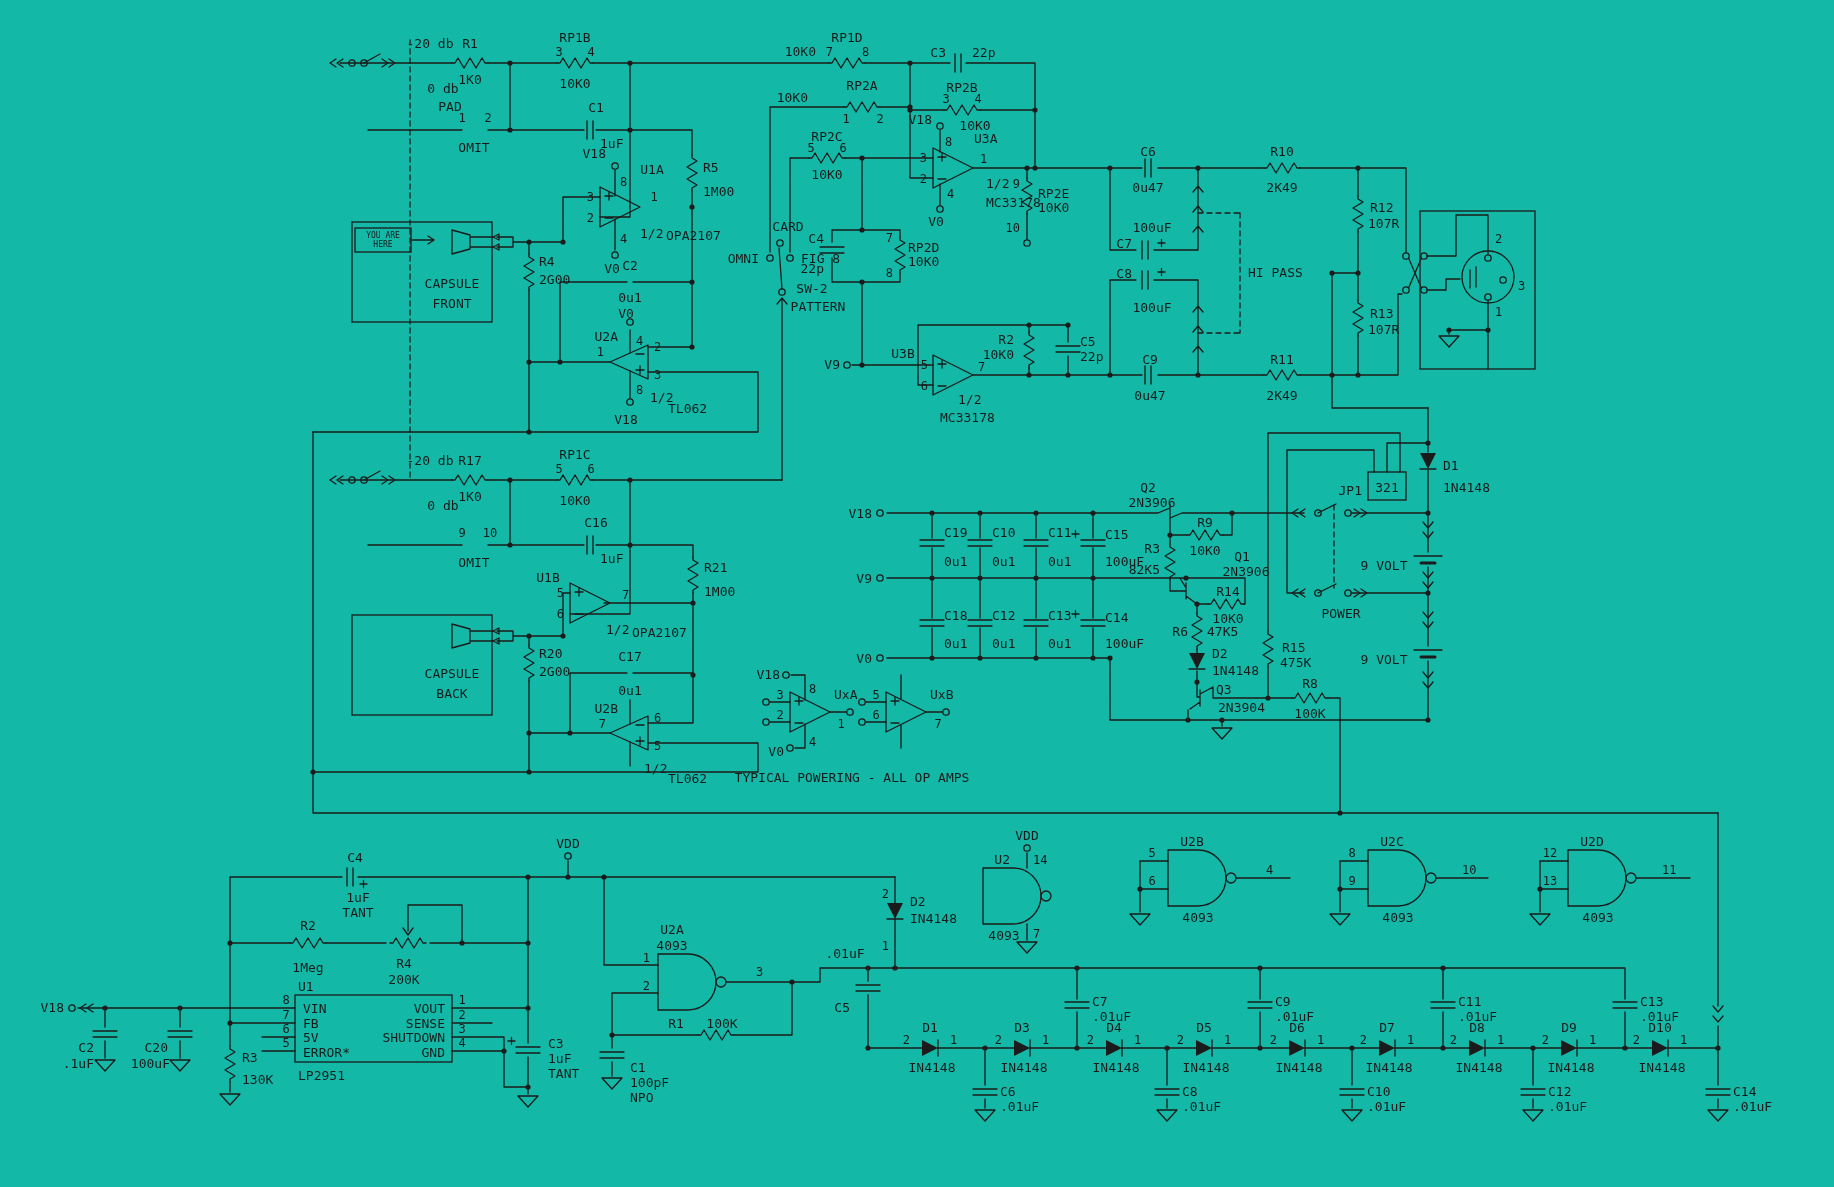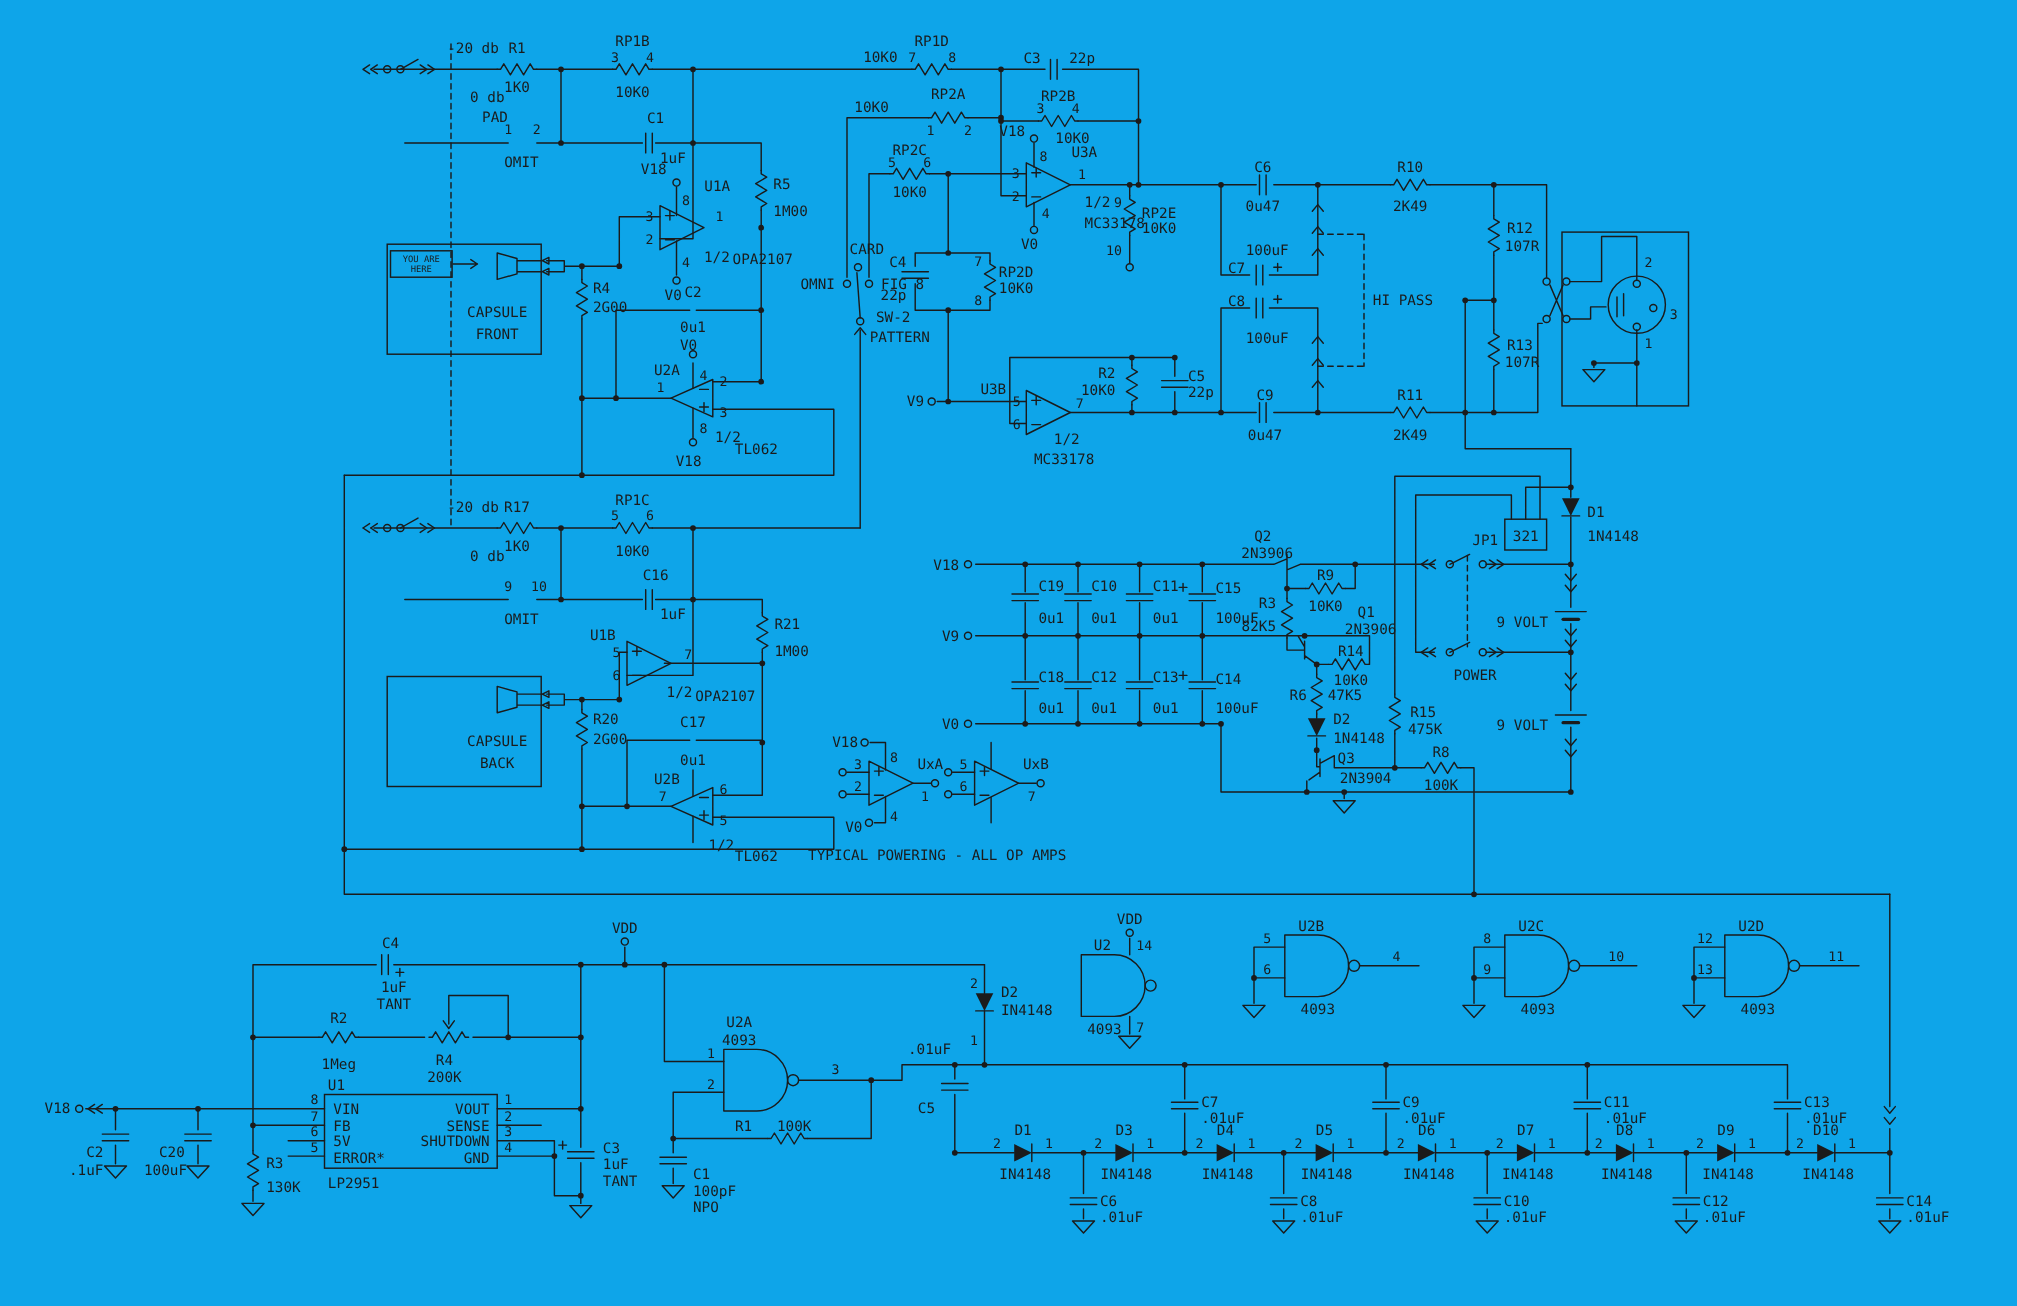--- a/index.html
+++ b/index.html
@@ -1,16 +1,16 @@
 <!DOCTYPE html>
 <html><head>
 <meta charset="utf-8">
 <style>
   html,body{margin:0;padding:0;background:#ffffff}
-  .page{width:1834px;height:1187px;background:#0ea5e9}
+  .page{width:1834px;height:1187px;background:#14b8a6}
   svg{display:block}
   text{font-family:"DejaVu Sans Mono","Liberation Mono",monospace;fill:#1b1b1b}
   .t{font-size:13px}
   .p{font-size:12px}
   .s{font-size:8px}
   .m{text-anchor:middle}
   .e{text-anchor:end}
   .w{fill:none;stroke:#1b1b1b;stroke-width:1.3;stroke-linecap:round;stroke-linejoin:round}
   .f{fill:#1b1b1b;stroke:none}
   .d{fill:#1b1b1b;stroke:none}

